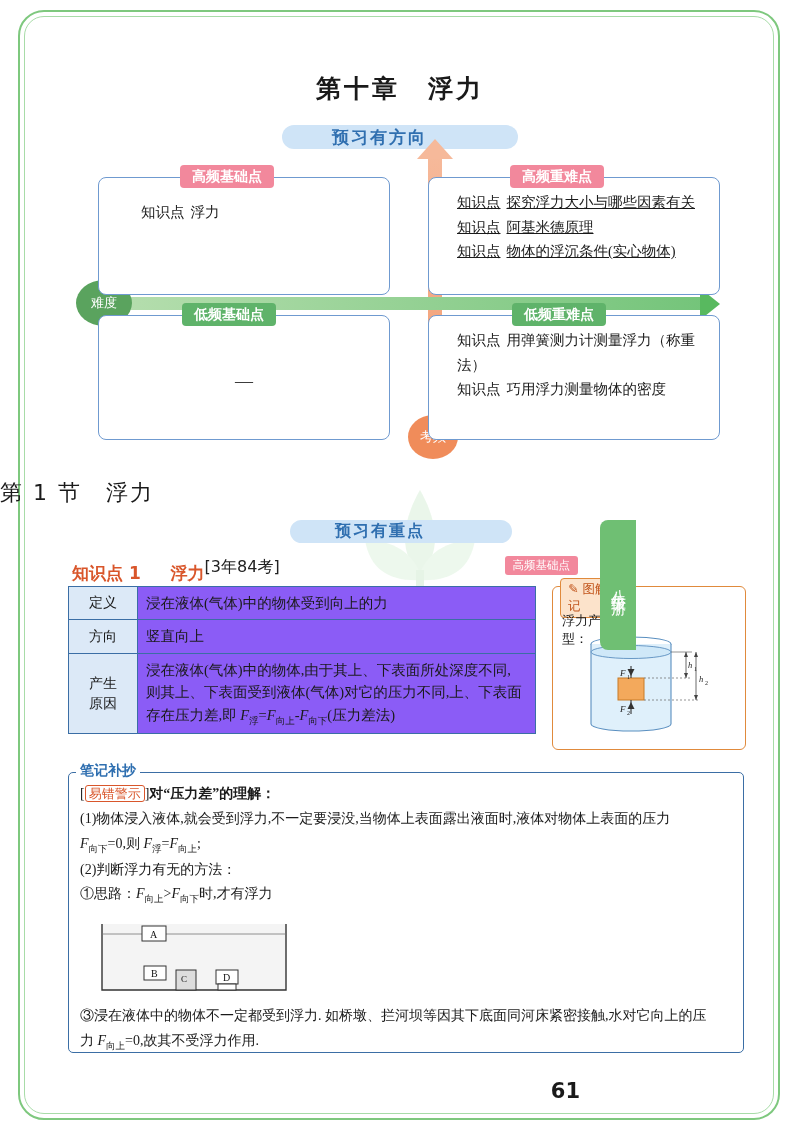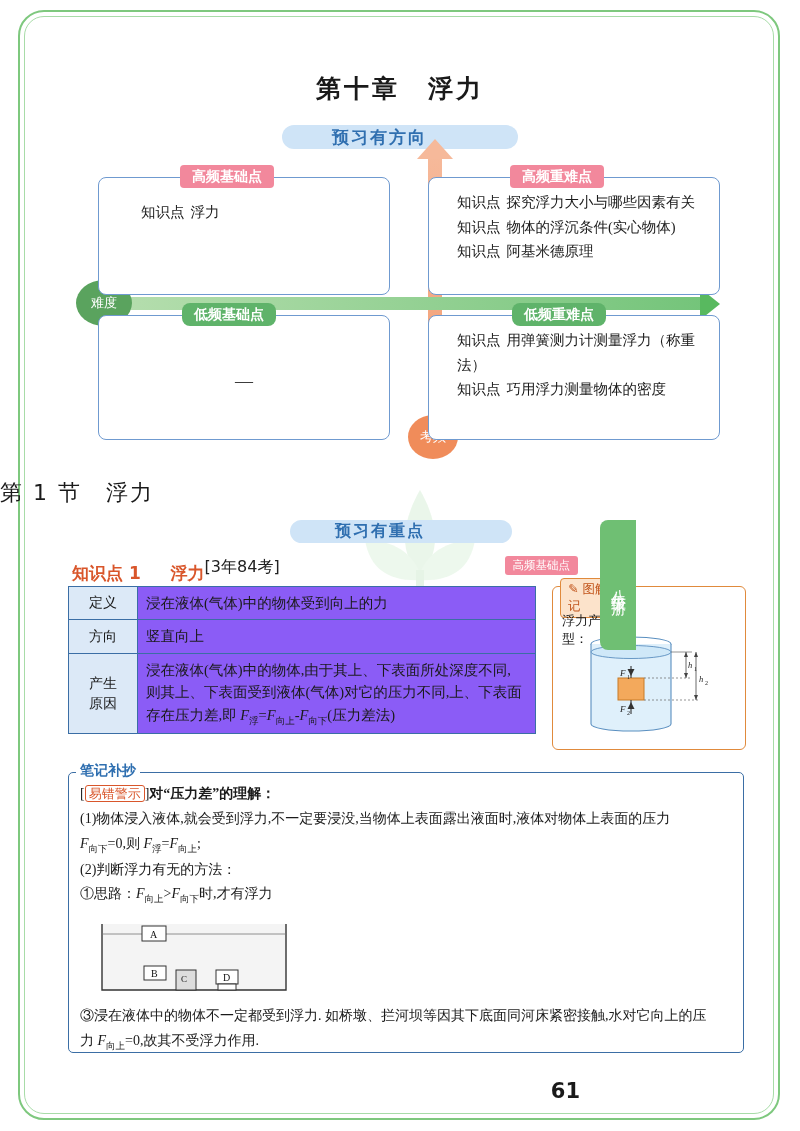--- a/index.html
+++ b/index.html
@@ -75,21 +75,21 @@
   .qbox{
     position:absolute;border:1.2px solid #6f9ad0;border-radius:8px;
     background:#fff;box-sizing:border-box;
   }
   .qtag{
     position:absolute;height:23px;line-height:23px;
     color:#fff;font-size:14px;font-family:"DejaVu Sans", sans-serif;
     padding:0 12px;border-radius:4px;font-weight:bold;white-space:nowrap;
   }
   .qtag.pink{background:#f2889c;}
-  .qtag.green{background:#5fb36a;border-radius:8px;}
+  .qtag.green{background:#5fb36a;}
   .kp{
     font-size:14.5px;line-height:1.7;
   }
   .kp .lab{margin-right:6px;}
   
   .sec-title{
     position:absolute;top:478px;left:0;width:800px;text-align:left;
     font-size:22px;font-weight:normal;letter-spacing:2px;
     font-family:"DejaVu Sans", sans-serif;
   }
@@ -202,29 +202,29 @@
     <div class="qbox" style="left:38px;top:22px;width:292px;height:118px;">
       <div class="kp" style="padding:22px 0 0 42px;">
         <div>
           <span class="lab">知识点</span><span>浮力</span>
         </div>
       </div>
     </div>
     <div class="qtag pink" style="left:120px;top:10px;">高频基础点</div>
 
     <div class="qbox" style="left:368px;top:22px;width:292px;height:118px;">
-      <div class="kp" style="padding:12px 10px 0 28px;">
+      <div class="kp" style="padding:12px 10px 0 28px;text-decoration:underline;">
         <div>
           <span class="lab">知识点</span><span>探究浮力大小与哪些因素有关</span>
         </div>
         <div>
+          <span class="lab">知识点</span><span>阿基米德原理</span>
+        </div>
+        <div>
           <span class="lab">知识点</span><span>物体的浮沉条件(实心物体)</span>
-        </div>
-        <div>
-          <span class="lab">知识点</span><span>阿基米德原理</span>
         </div>
       </div>
     </div>
     <div class="qtag pink" style="left:450px;top:10px;">高频重难点</div>
 
     <div class="qbox" style="left:38px;top:160px;width:292px;height:125px;">
       <div class="kp" style="padding:50px 0 0 0;">
         <span class="dash">—</span>
       </div>
     </div>

